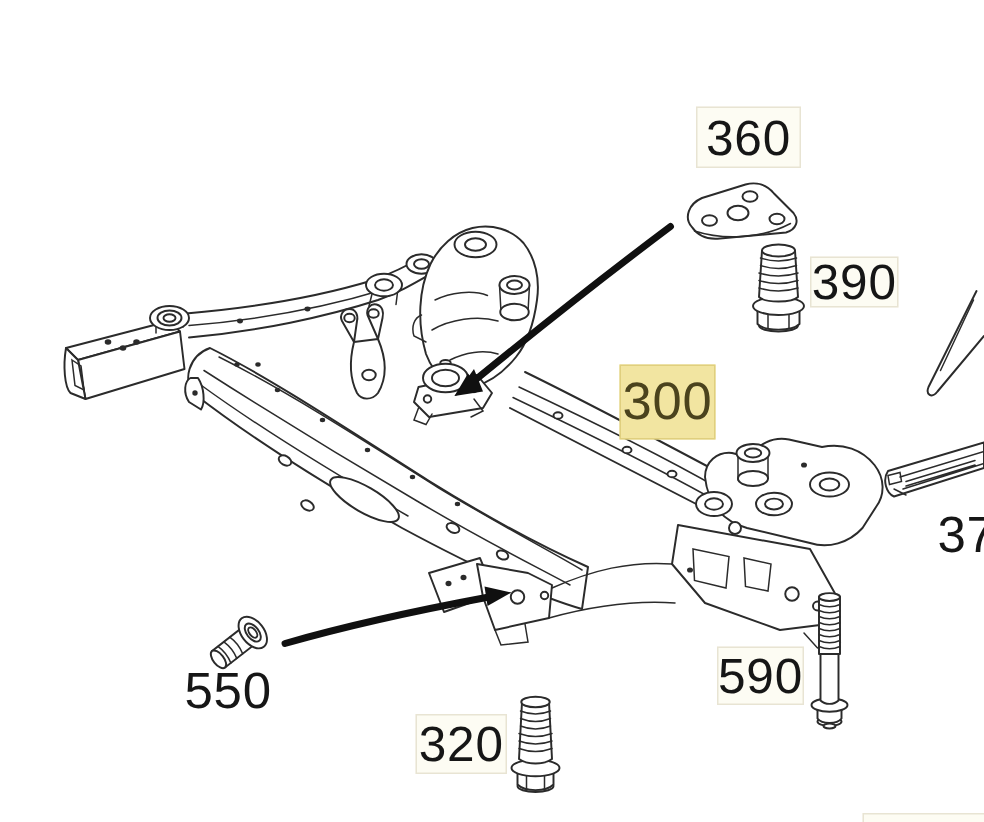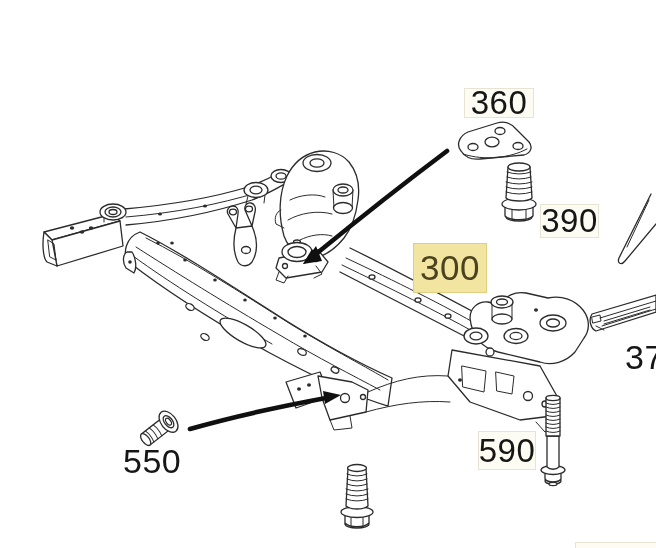--- a/index.html
+++ b/index.html
@@ -204,28 +204,29 @@
     <path class="arrow" d="M447,151 C415,175 360,218 316,254"></path>
     <polygon class="arrowhead" points="303,264 319,259 312,249 303,264"></polygon>
     <polygon class="arrowhead" points="303,264 322,261 316,246"></polygon>
   </g>
   <g>
     <path class="arrow" d="M190,429 C235,416 283,406 326,398"></path>
     <polygon class="arrowhead" points="341,395 325,404 323,391"></polygon>
   </g>
 </svg>
 
-<div class="part-label boxed" style="left:464px;top:88px;width:70px;height:30px;">360</div>
-
-<div class="part-label boxed" style="left:540px;top:171px;width:59px;height:34px;margin-top:33px;">390</div>
-
-<div class="part-label highlighted" style="left:413px;top:243px;width:74px;height:50px;">300</div>
+<div class="part-label boxed" style="left:464px;top:71px;width:70px;height:41px;">360</div>
+
+<div class="part-label boxed" style="left:540px;top:171px;width:59px;height:34px;">390</div>
+
+<div class="part-label highlighted" style="left:413px;top:243px;width:64px;height:50px;">300</div>
 
 <div class="part-label plain" style="left:625px;top:339px;width:80px;height:36px;">370</div>
 
 <div class="part-label boxed" style="left:478px;top:431px;width:58px;height:39px;">590</div>
 
 <div class="part-label plain" style="left:123px;top:443px;width:60px;height:36px;">550</div>
 
+<div class="part-label boxed" style="left:277px;top:476px;width:61px;height:40px;">320</div>
 
 <div class="cutoff-box" style="left:575px;top:542px;width:90px;height:14px;"></div>
 
 </div>
 
 </body></html>

